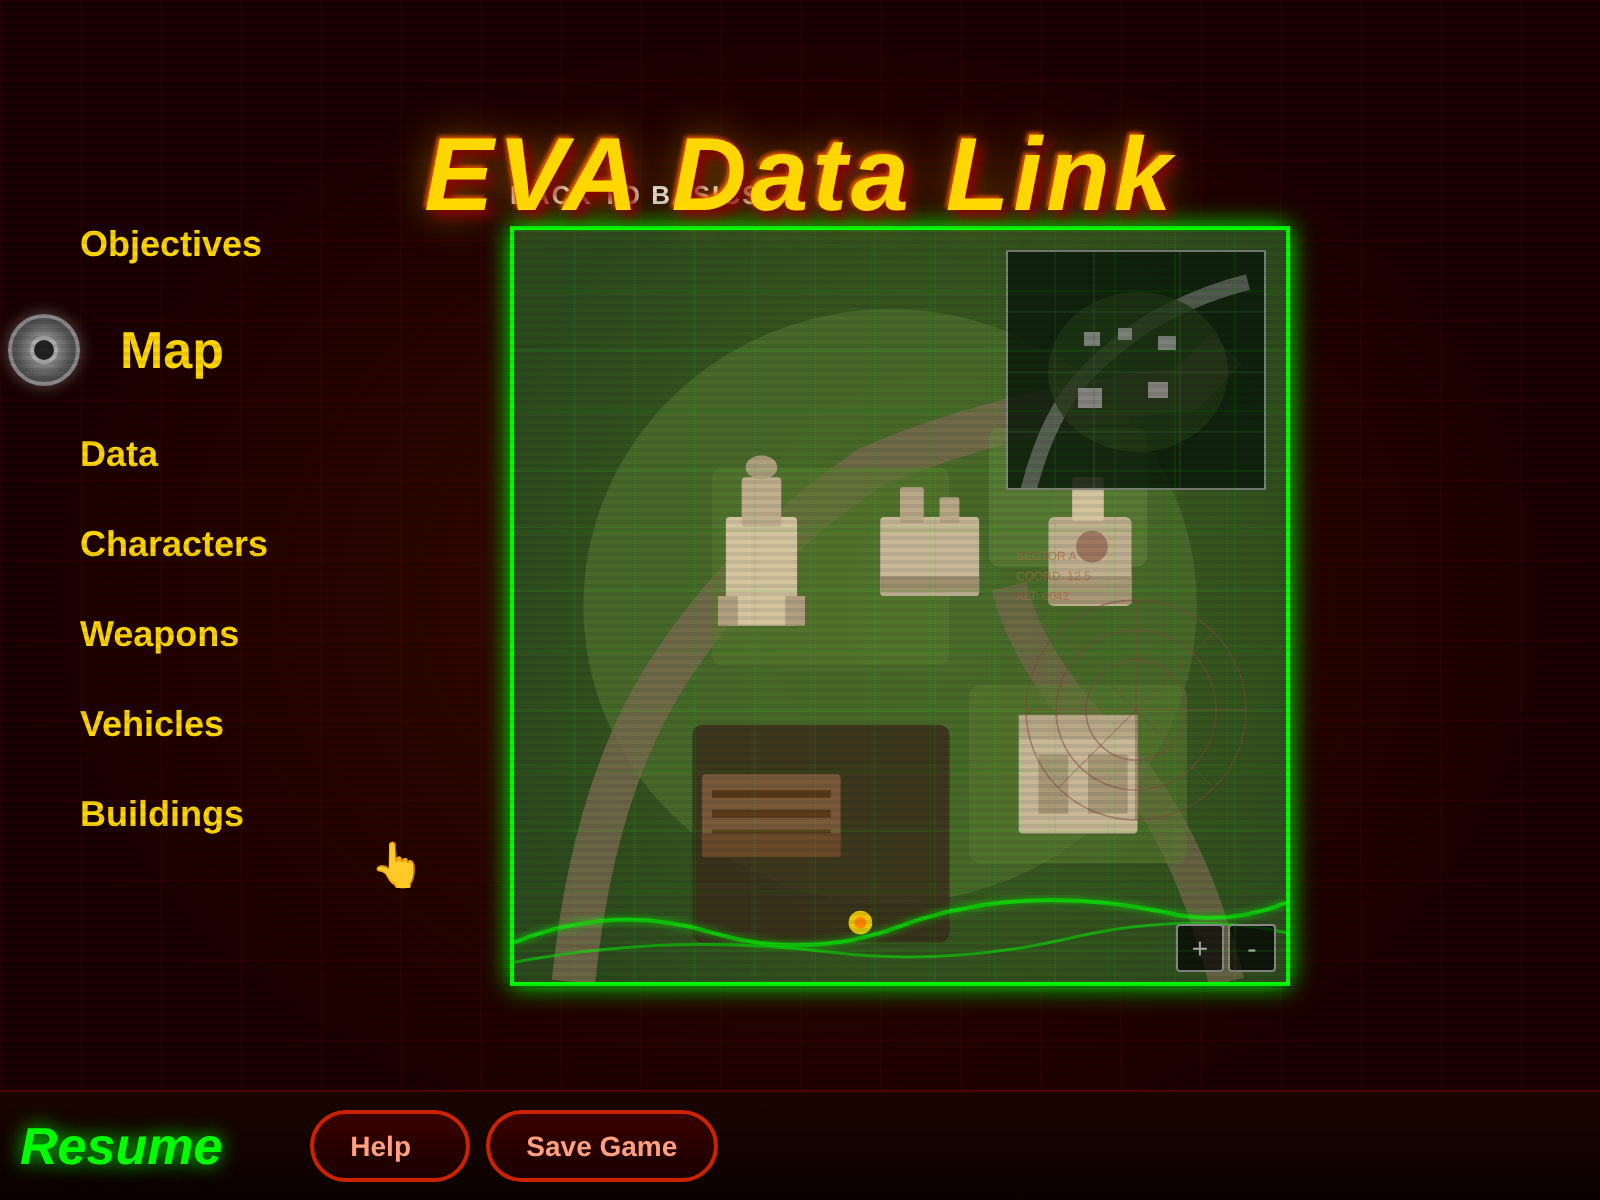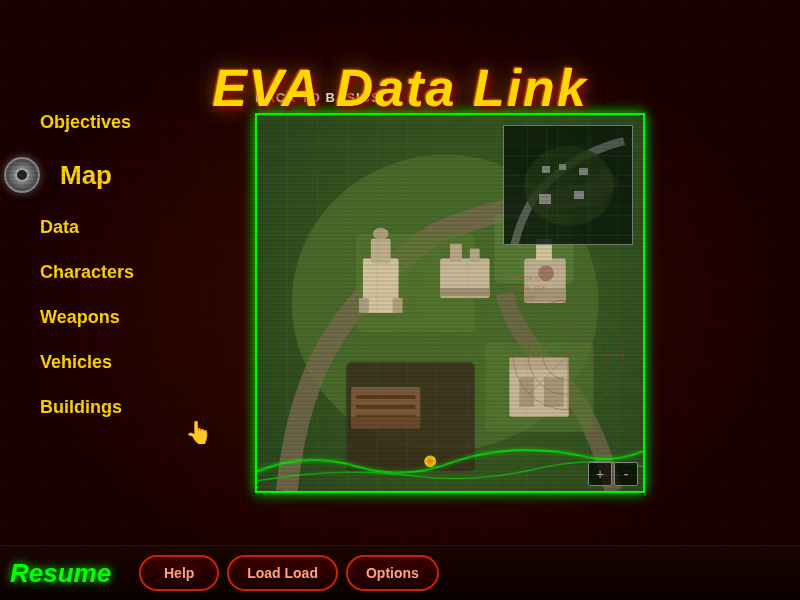--- a/index.html
+++ b/index.html
@@ -226,35 +226,34 @@
       gap: 8px;
       z-index: 10;
     }
 
     .resume-btn {
       color: #00FF00;
       font-size: 26px;
       font-weight: 900;
       font-style: italic;
       text-shadow: 0 0 10px #00FF00;
-      margin-right: 20px;
+      margin-right: 36px;
       cursor: pointer;
     }
 
     .bottom-btn {
       padding: 8px 18px;
       background: linear-gradient(to bottom, #3a0000, #1a0000);
       border: 2px solid #cc2200;
       border-radius: 20px;
       color: #FFA080;
       font-size: 14px;
       font-weight: bold;
       cursor: pointer;
       min-width: 80px;
-      text-align: center;
     }
 
     
     .cursor-hand {
       position: absolute;
       left: 185px;
       top: 420px;
       font-size: 22px;
       color: #FFC864;
       z-index: 20;
@@ -455,15 +454,14 @@
       <div class="map-btn">-</div>
     </div>
 
     <div class="map-grid"></div>
   </div>
 </div>
 
 <div class="bottom-bar">
   <div class="resume-btn">Resume</div>
   <div class="bottom-btn">Help</div>
-  <div class="bottom-btn">Load Load</div>
-  <div class="bottom-btn">Options</div>
+  <div class="bottom-btn">Save Game</div>
 </div>
 
 </body></html>

